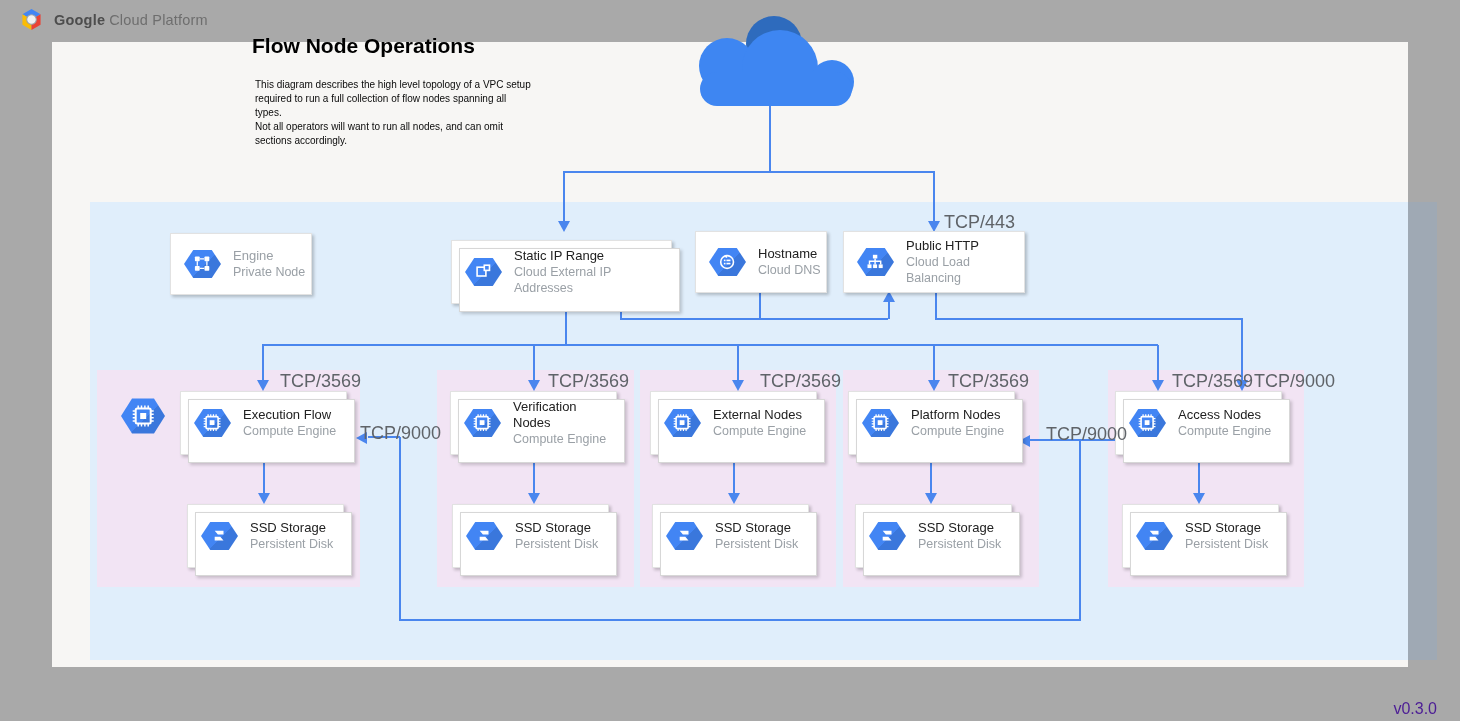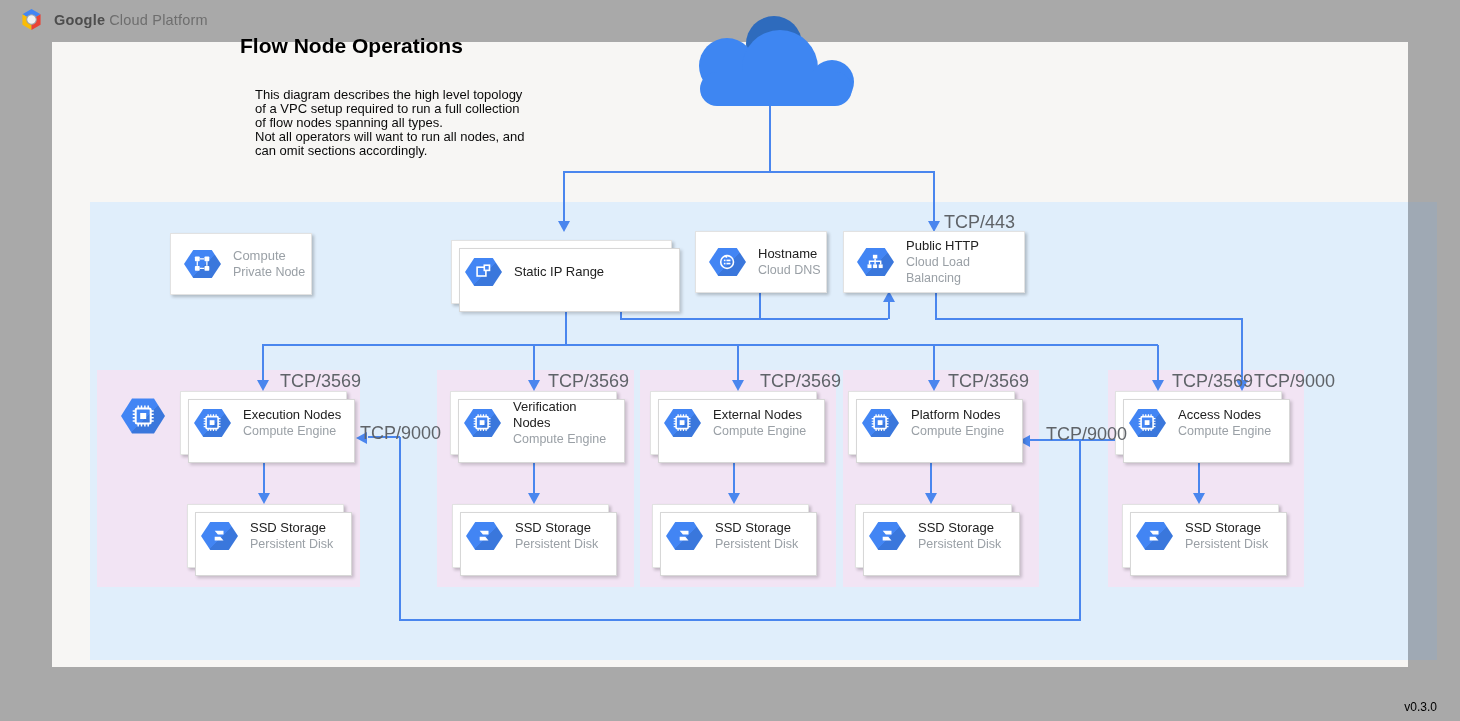--- a/index.html
+++ b/index.html
@@ -9,22 +9,22 @@
   .gcp-header{position:absolute;left:18px;top:7px;display:flex;align-items:center;gap:9px;}
   .gcp-logo{width:27px;height:25px;}
   .brand{font-size:14.5px;color:#6e6e6e;letter-spacing:.2px;}
   .brand b{color:#4d4d4d;font-weight:bold;margin-right:4px;}
   
   .content{position:absolute;left:52px;top:42px;width:1356px;height:625px;background:#f7f6f4;}
   .vpc{position:absolute;left:90px;top:202px;width:1318px;height:458px;background:#e0eefb;}
   .vpc-band{position:absolute;left:1408px;top:202px;width:29px;height:458px;background:#9fa9b4;}
   .section{position:absolute;top:370px;height:217px;background:#f2e4f4;}
   
-  .page-title{position:absolute;left:240px;top:34px;font-size:21px;font-weight:bold;color:#000;}
-  .page-desc{position:absolute;left:255px;top:88px;width:278px;font-size:13px;line-height:14px;
+  .page-title{position:absolute;left:252px;top:34px;font-size:21px;font-weight:bold;color:#000;}
+  .page-desc{position:absolute;left:255px;top:78px;width:278px;font-size:10px;line-height:14px;
              color:#0a0a0a;white-space:pre-line;}
   
   .card{position:absolute;background:#fff;border:1px solid #e2e2e2;
         box-shadow:2px 2px 3px rgba(0,0,0,0.22);display:flex;align-items:center;z-index:3;}
   .card.stacked::after{content:'';position:absolute;left:7px;top:7px;width:100%;height:100%;
         background:#fff;border:1px solid #d7d7d7;box-shadow:2px 2px 3px rgba(0,0,0,0.18);z-index:-1;}
   .hex{clip-path:polygon(25% 6%,75% 6%,100% 50%,75% 94%,25% 94%,0% 50%);
        background:linear-gradient(135deg,#4285f4 55%,#3a77dc 55%);
        display:flex;align-items:center;justify-content:center;flex:none;}
   .card .hex{width:37px;height:32px;margin:0 12px 0 13px;}
@@ -37,21 +37,21 @@
   .mig-label{position:absolute;left:95px;top:446px;width:95px;text-align:center;font-size:12.5px;
              font-weight:bold;color:#9e9ba4;line-height:16px;white-space:pre-line;z-index:3;}
   .mig-hex{position:absolute;left:121px;top:396px;width:44px;height:40px;z-index:3;}
   
   .line{position:absolute;background:#4a86ee;z-index:2;}
   .arr{position:absolute;width:0;height:0;z-index:2;}
   .arr.d{border-left:6px solid transparent;border-right:6px solid transparent;border-top:11px solid #4a86ee;}
   .arr.u{border-left:6px solid transparent;border-right:6px solid transparent;border-bottom:11px solid #4a86ee;}
   .arr.l{border-top:6px solid transparent;border-bottom:6px solid transparent;border-right:11px solid #4a86ee;}
   .cloud{position:absolute;left:682px;top:14px;width:180px;height:96px;z-index:2;}
-  .version{position:absolute;right:23px;top:700px;font-size:12px;color:#000000;}
+  .version{position:absolute;right:23px;top:700px;font-size:16px;color:#4c1d95;}
 </style>
 </head>
 <body>
 
 <div class="stage">
 
   <div class="gcp-header">
     <svg class="gcp-logo" viewBox="0 0 24 24">
       <polygon points="3.3,7 12,2 20.7,7 12,12" fill="#4285f4"></polygon>
       <polygon points="3.3,7 3.3,17 12,22 12,12" fill="#fbbc05"></polygon>
@@ -88,33 +88,34 @@
             <rect x="15" y="3" width="6" height="6" rx="1"></rect>
             <rect x="3" y="15" width="6" height="6" rx="1"></rect>
             <rect x="15" y="15" width="6" height="6" rx="1"></rect>
           </g>
           <g stroke="#fff" stroke-width="1.6" fill="none">
             <path d="M9.2 6h5.6M6 9.2v5.6M18 9.2v5.6M9.2 18h5.6"></path>
           </g>
         </svg>
       </div>
       <div>
-        <div class="card-title">Compute</div>
+        <div class="card-title">Engine</div>
         <div class="card-sub">Private Node</div>
       </div>
     </div>
     <div class="card stacked" style="left: 451px; top: 240px; width: 219px; height: 62px;">
       <div class="hex">
         <svg viewBox="0 0 24 24">
           <rect x="4.5" y="6.5" width="11" height="11" fill="none" stroke="#fff" stroke-width="2"></rect>
           <rect x="13.5" y="4" width="6.5" height="6.5" fill="#4285f4" stroke="#fff" stroke-width="2"></rect>
         </svg>
       </div>
       <div>
         <div class="card-title">Static IP Range</div>
+        <div class="card-sub">Cloud External IP Addresses</div>
       </div>
     </div>
     <div class="card" style="left: 695px; top: 231px; width: 130px; height: 60px;">
       <div class="hex">
         <svg viewBox="0 0 24 24">
           <circle cx="12" cy="12.5" r="8" fill="none" stroke="#fff" stroke-width="2"></circle>
           <path d="M7.5 5.5l4.5-2v4z" fill="#fff"></path>
           <g fill="#fff">
             <rect x="8" y="9.5" width="2" height="2"></rect>
             <rect x="11.2" y="9.5" width="5" height="2"></rect>
@@ -152,21 +153,21 @@
       <div class="hex">
         <svg viewBox="0 0 24 24">
           <g stroke="#fff" stroke-width="1.5">
             <path d="M7 1.5v3M10.3 1.5v3M13.7 1.5v3M17 1.5v3M7 19.5v3M10.3 19.5v3M13.7 19.5v3M17 19.5v3M1.5 7h3M1.5 10.3h3M1.5 13.7h3M1.5 17h3M19.5 7h3M19.5 10.3h3M19.5 13.7h3M19.5 17h3"></path>
           </g>
           <rect x="4.5" y="4.5" width="15" height="15" rx="1.5" fill="none" stroke="#fff" stroke-width="2"></rect>
           <rect x="9" y="9" width="6" height="6" fill="#fff"></rect>
         </svg>
       </div>
       <div>
-        <div class="card-title">Execution Nodes</div>
+        <div class="card-title">Execution Flow</div>
         <div class="card-sub">Compute Engine</div>
       </div>
     </div>
     <div class="card stacked" style="left: 187px; top: 504px; width: 155px; height: 62px;">
       <div class="hex">
         <svg viewBox="0 0 24 24">
           <g fill="#fff">
             <path d="M6.5 6h11v4.5h-7z"></path>
             <path d="M17.5 18h-11v-4.5h7z"></path>
           </g>

